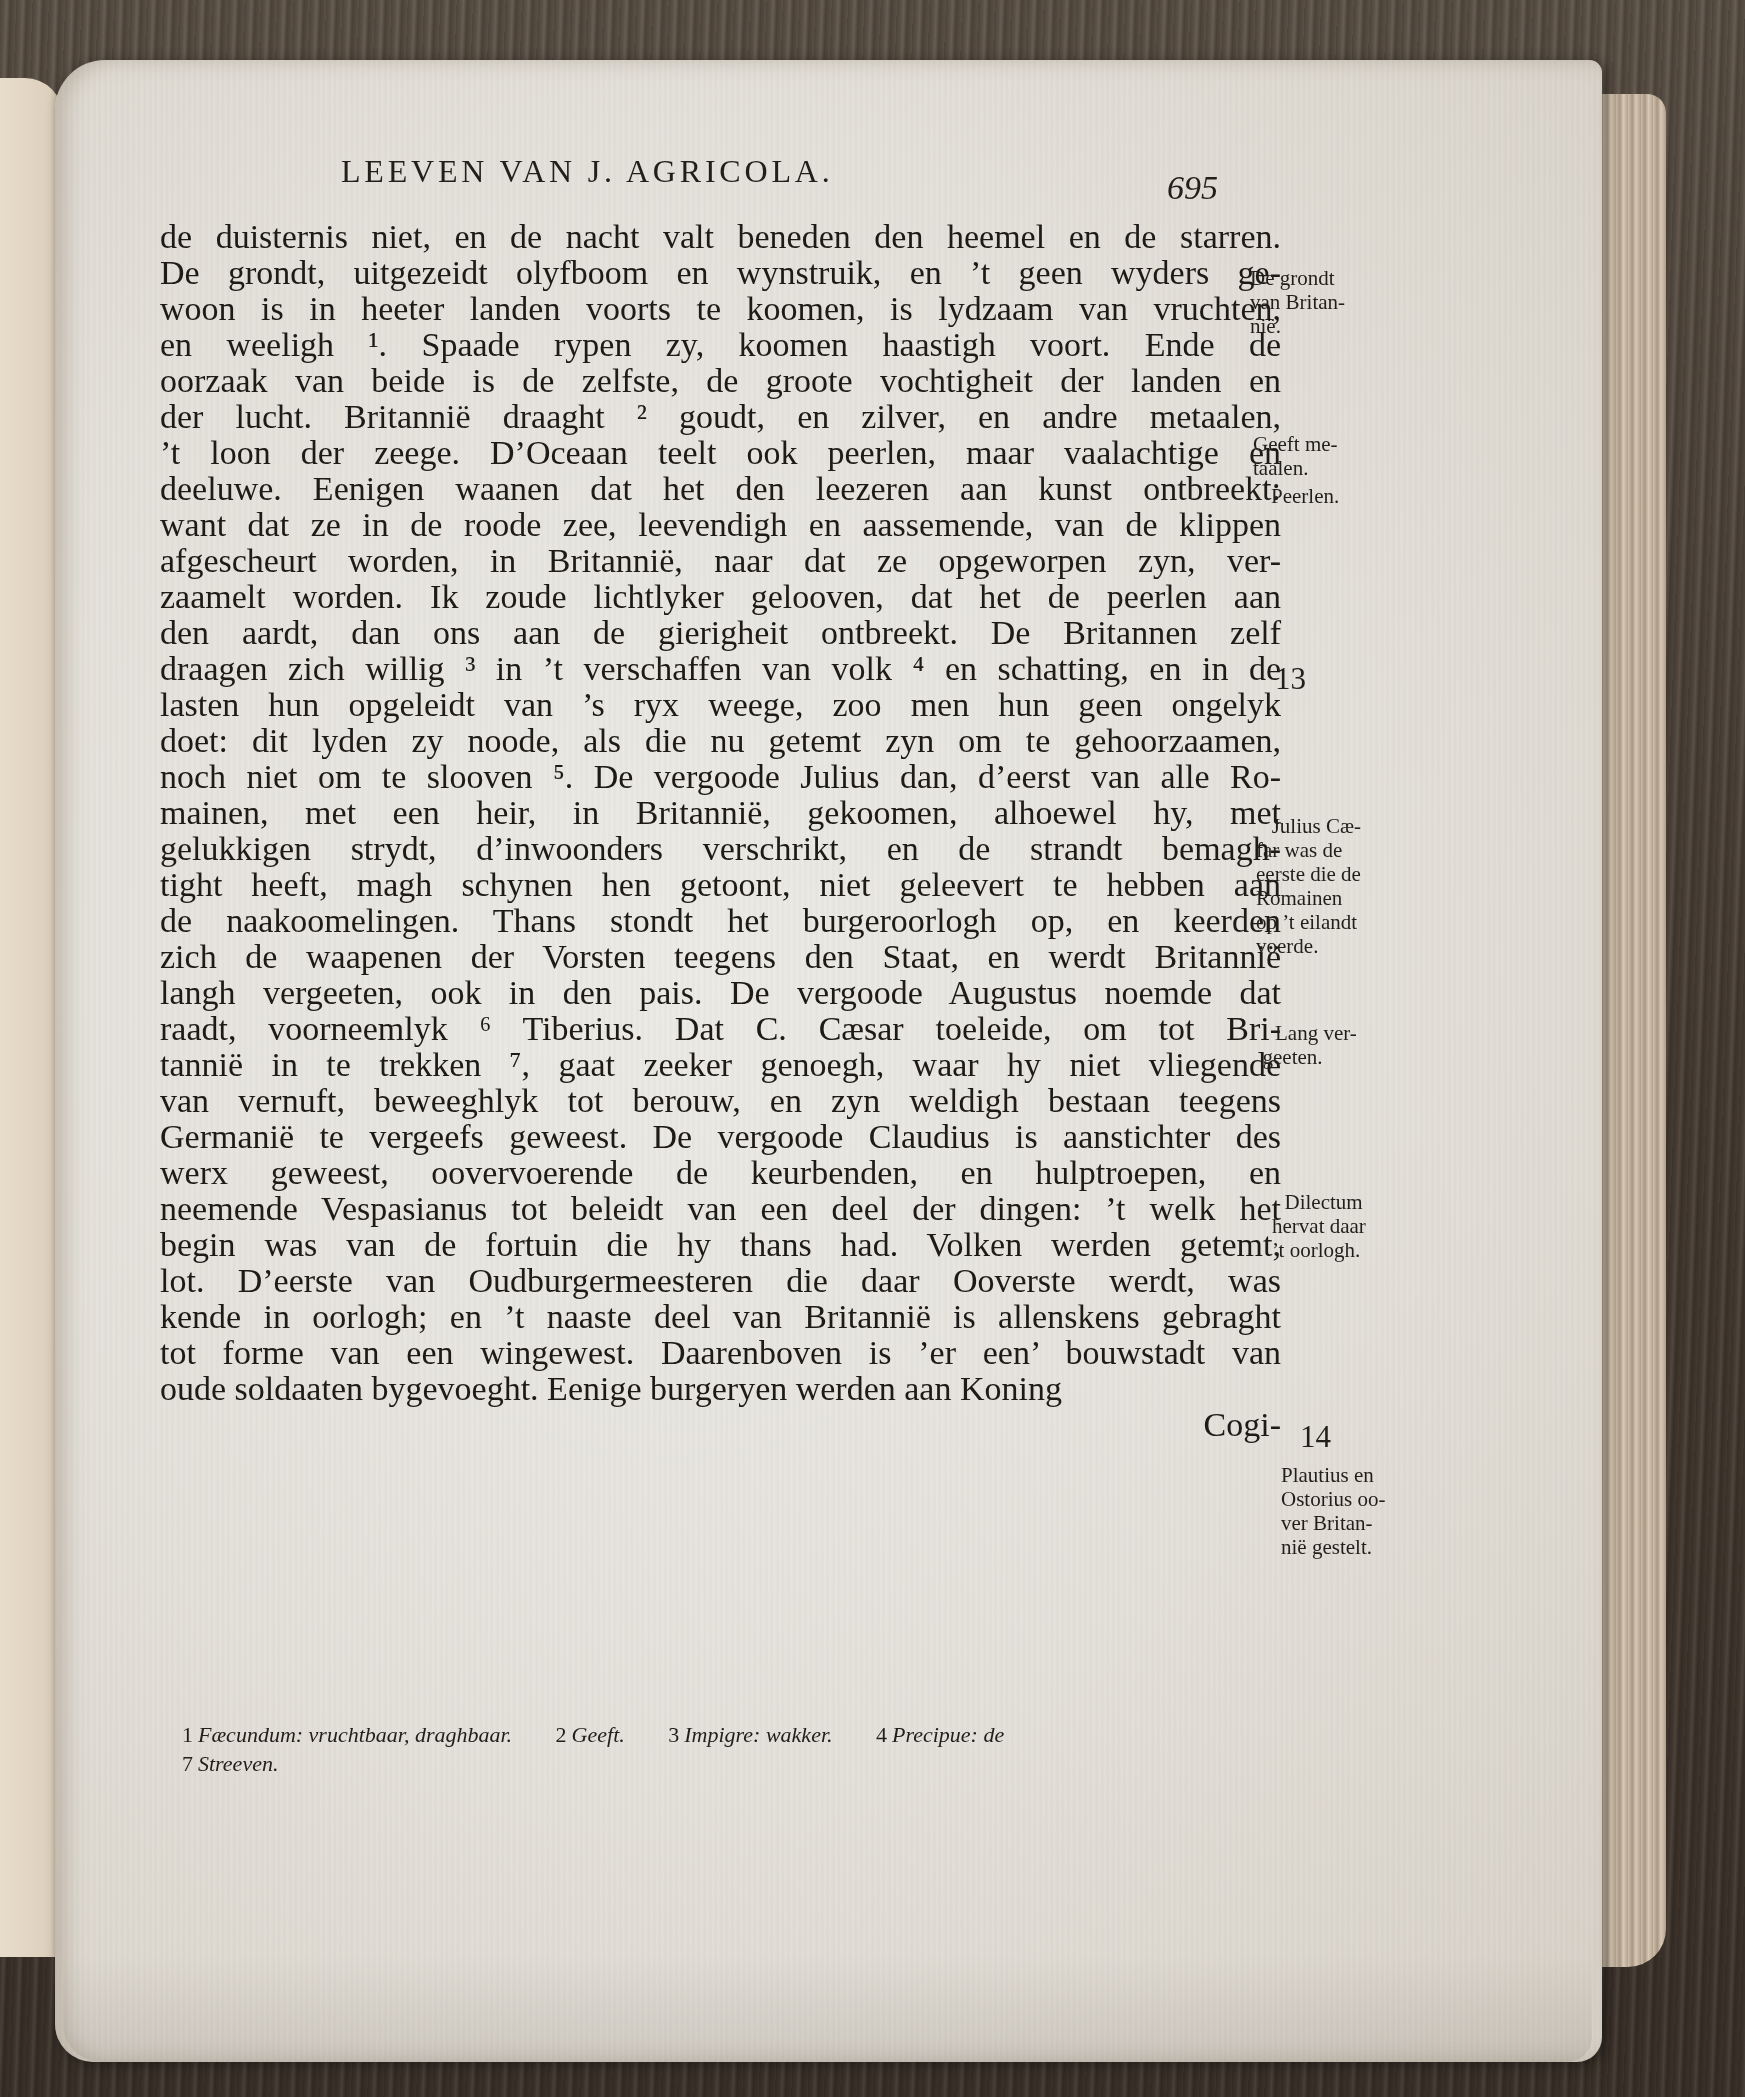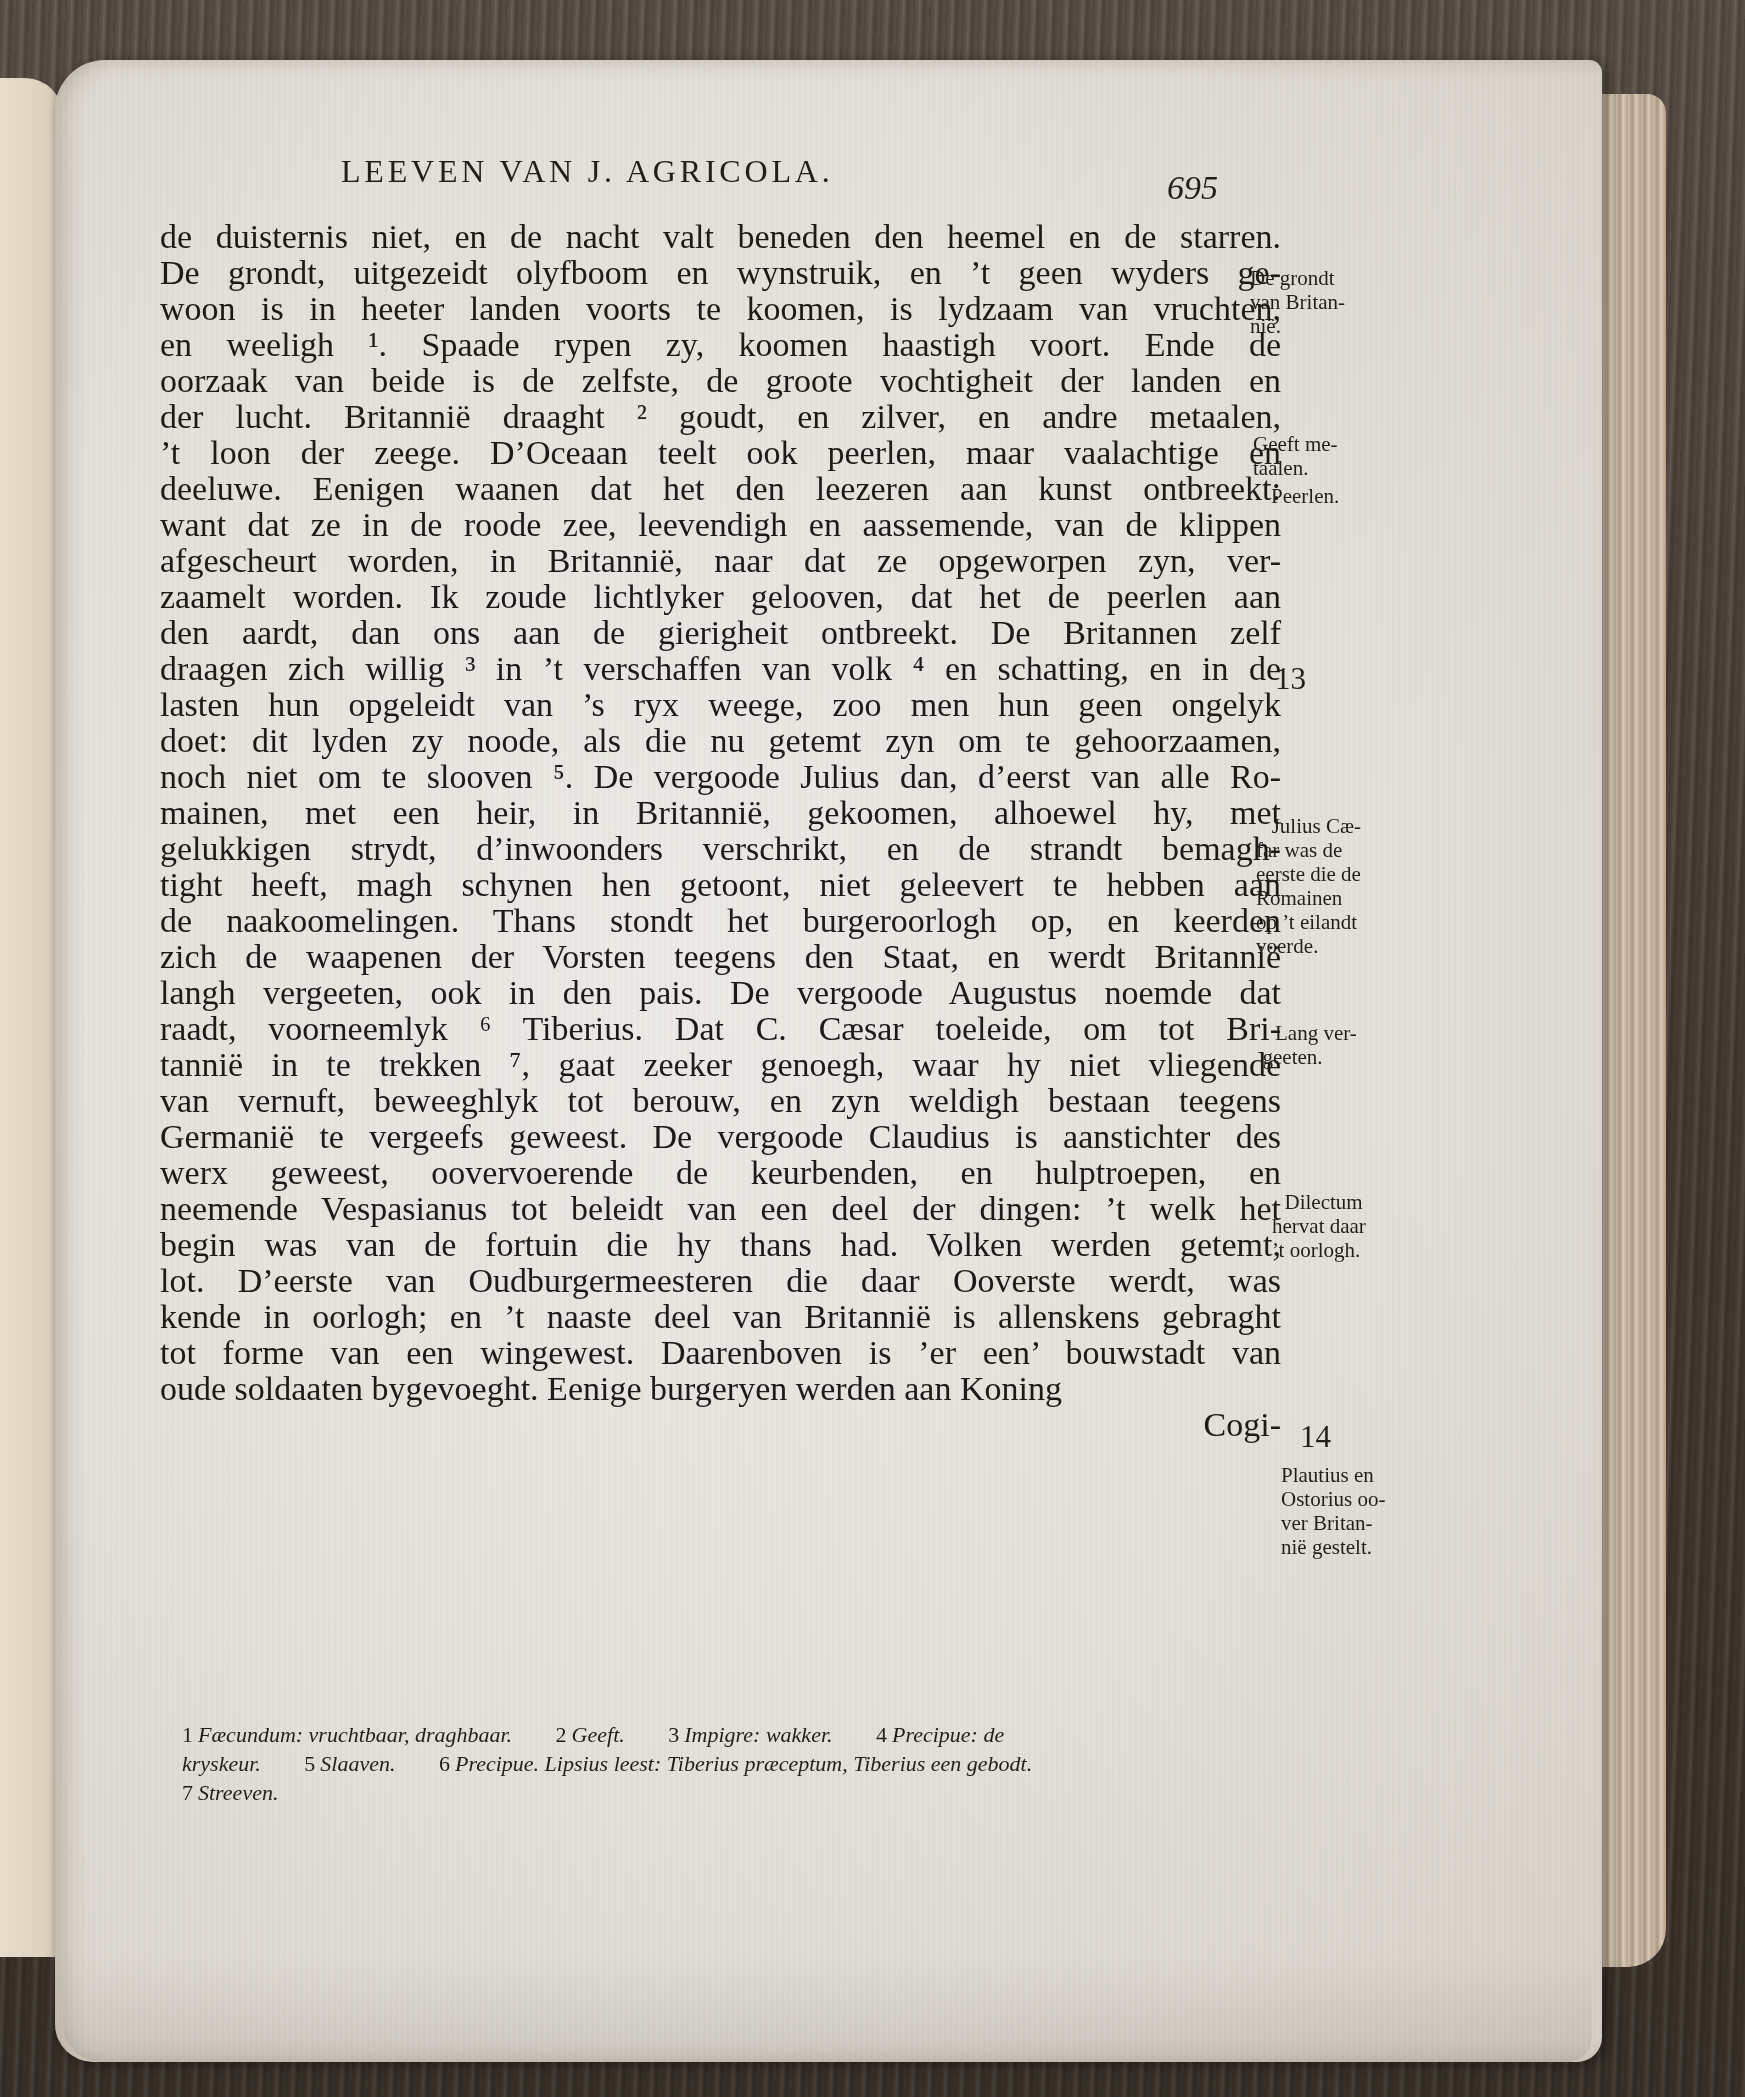--- a/index.html
+++ b/index.html
@@ -155,21 +155,16 @@
 </div>
 
 <div class="footnotes">
   <div class="fn-row">
     <span class="fn"><span class="fn-num">1</span><span>Fæcundum: vruchtbaar, draghbaar.</span></span>
     <span class="fn"><span class="fn-num">2</span><span>Geeft.</span></span>
     <span class="fn"><span class="fn-num">3</span><span>Impigre: wakker.</span></span>
     <span class="fn"><span class="fn-num">4</span><span>Precipue: de</span></span>
   </div>
   <div class="fn-row">
-    <span class="fn"><span>kryskeur.</span></span>
-    <span class="fn"><span class="fn-num">5</span><span>Slaaven.</span></span>
-    <span class="fn"><span class="fn-num">6</span><span>Precipue. Lipsius leest: Tiberius præceptum, Tiberius een gebodt.</span></span>
-  </div>
-  <div class="fn-row">
     <span class="fn"><span class="fn-num">7</span><span>Streeven.</span></span>
   </div>
 </div>
 
 
 </body></html>

